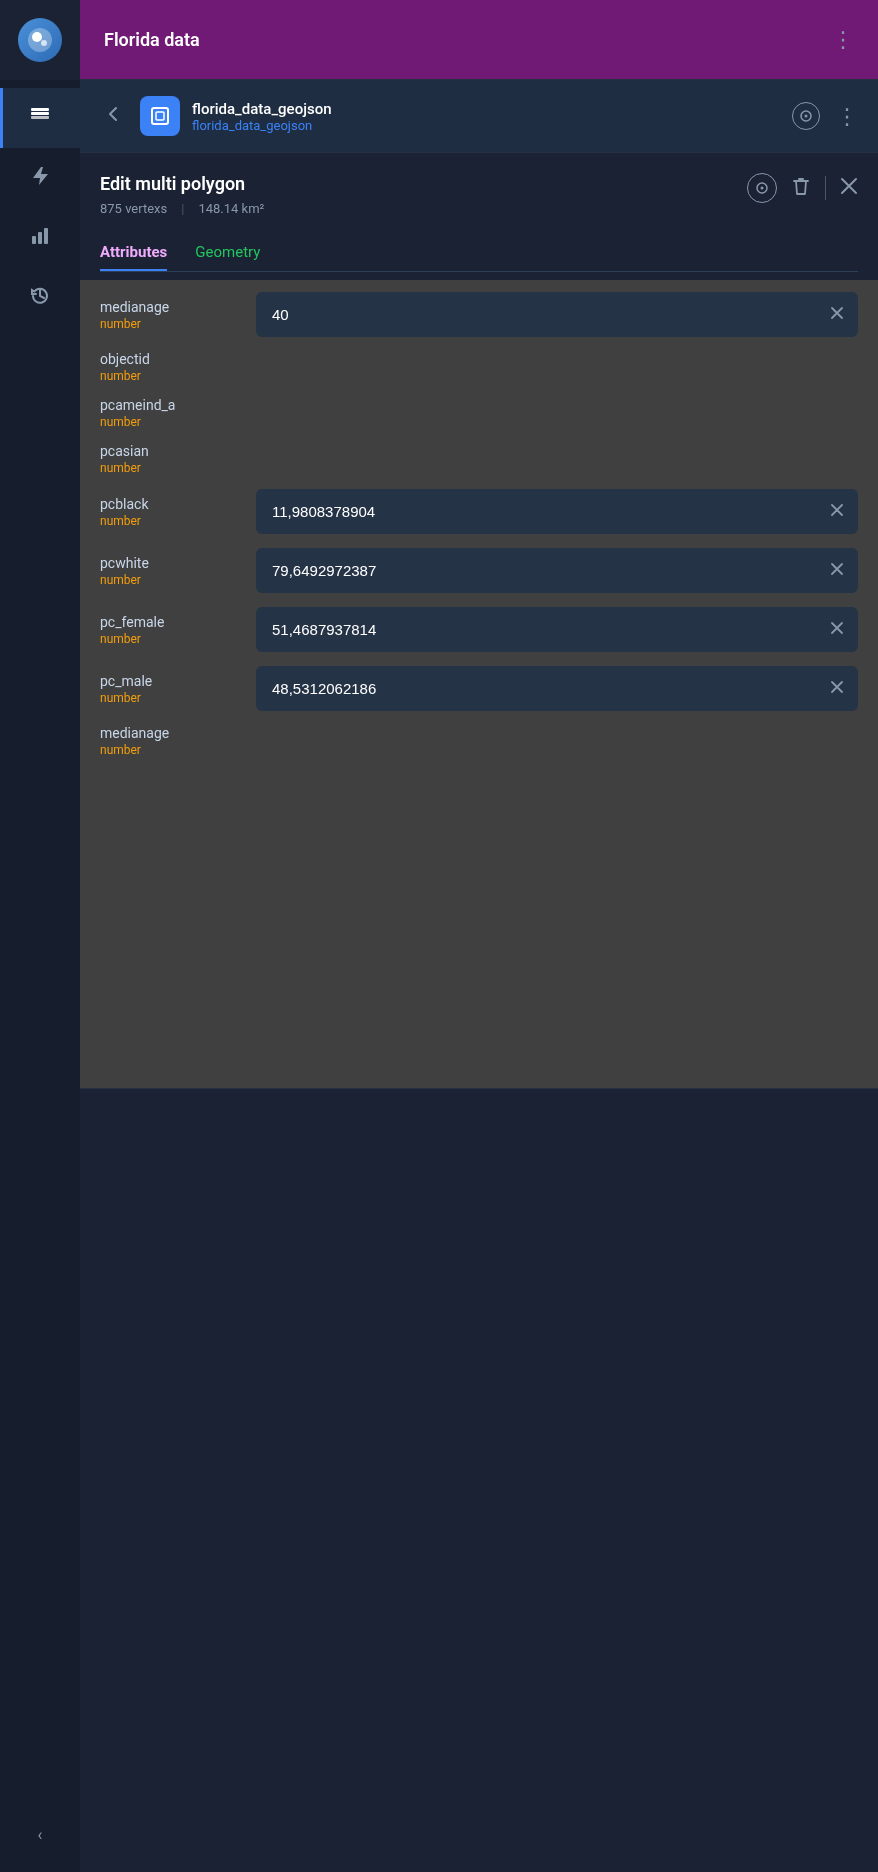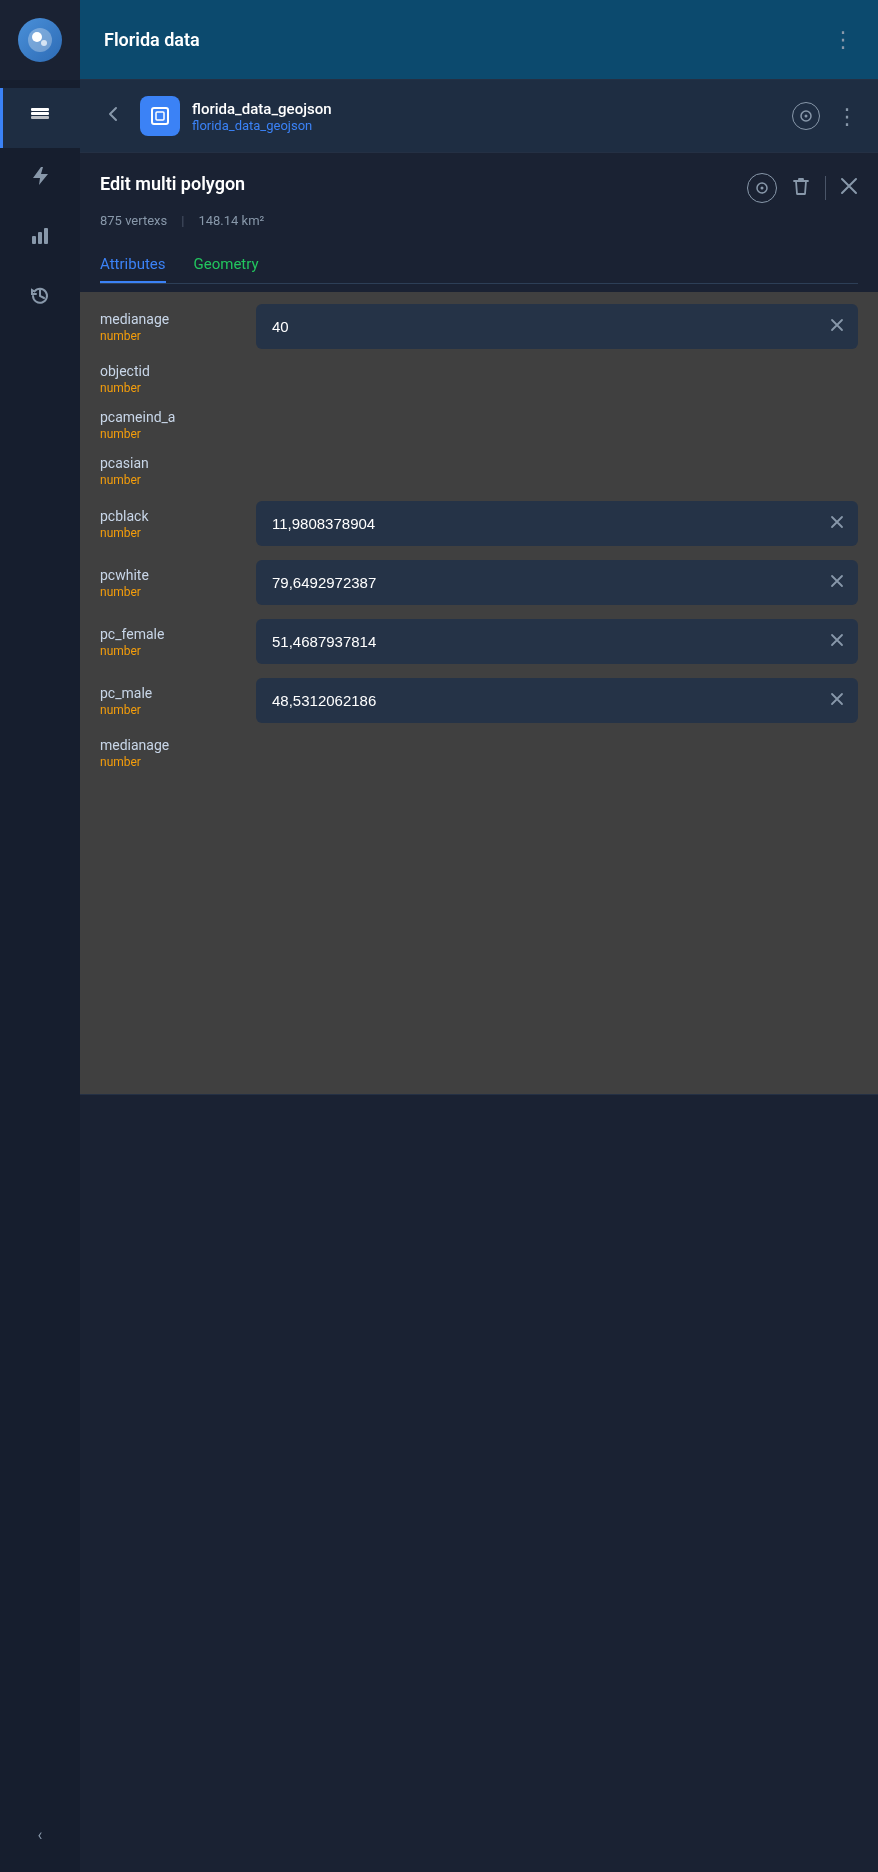--- a/index.html
+++ b/index.html
@@ -108,21 +108,21 @@
     .main {
       flex: 1;
       display: flex;
       flex-direction: column;
       min-height: 1872px;
     }
 
     
     .top-header {
       height: 80px;
-      background: #0c4a6e;
+      background: #701a75;
       display: flex;
       align-items: center;
       justify-content: space-between;
       padding: 0 24px;
       border-bottom: 1px solid #243044;
       text-align: right;
     }
 
     .header-title {
       color: #ffffff;
@@ -220,21 +220,21 @@
 
     .edit-title-group {
       display: flex;
       flex-direction: column;
     }
 
     .edit-title {
       color: #ffffff;
       font-size: 18px;
       font-weight: 600;
-      margin-bottom: 16px;
+      margin-bottom: 4px;
     }
 
     .edit-meta {
       color: #8898aa;
       font-size: 13px;
     }
 
     .meta-separator {
       margin: 0 10px;
       color: #4a5568;
@@ -287,22 +287,22 @@
     .tab {
       padding: 10px 0;
       margin-right: 28px;
       font-size: 15px;
       cursor: pointer;
       position: relative;
       color: #22c55e;
     }
 
     .tab.active {
-      color: #3b82f6;
-      font-weight: 400;
+      color: #f0abfc;
+      font-weight: 700;
     }
 
     .tab.active::after {
       content: '';
       position: absolute;
       bottom: 0;
       left: 0;
       right: 0;
       height: 2px;
       background: #3b82f6;

